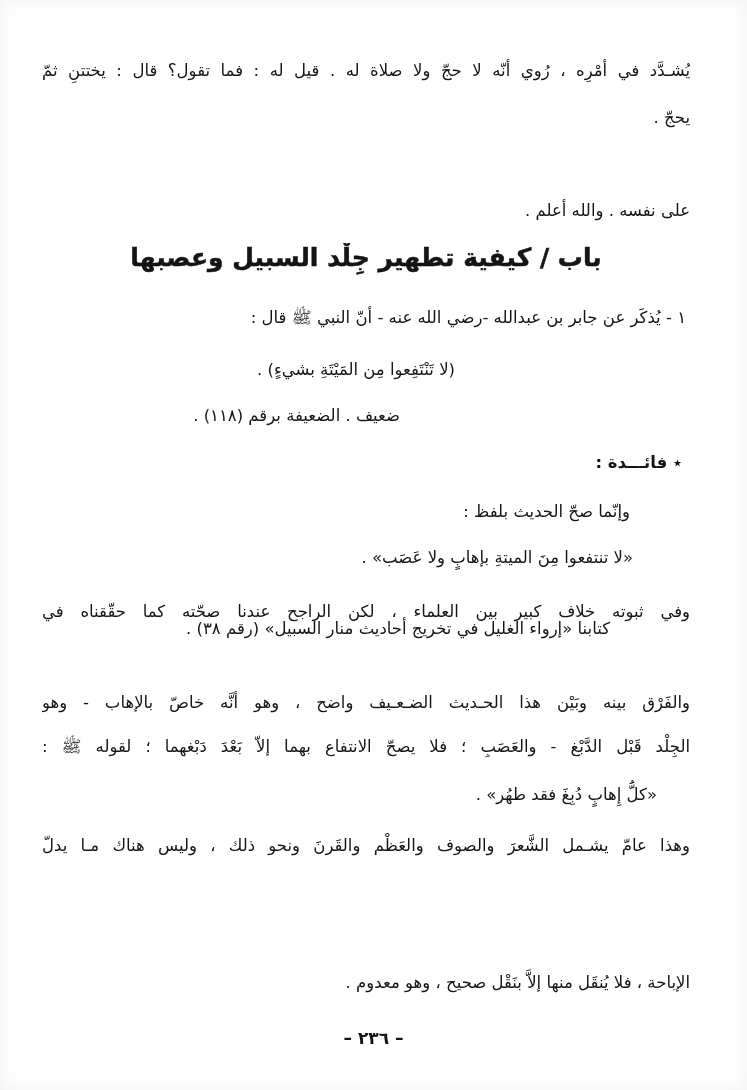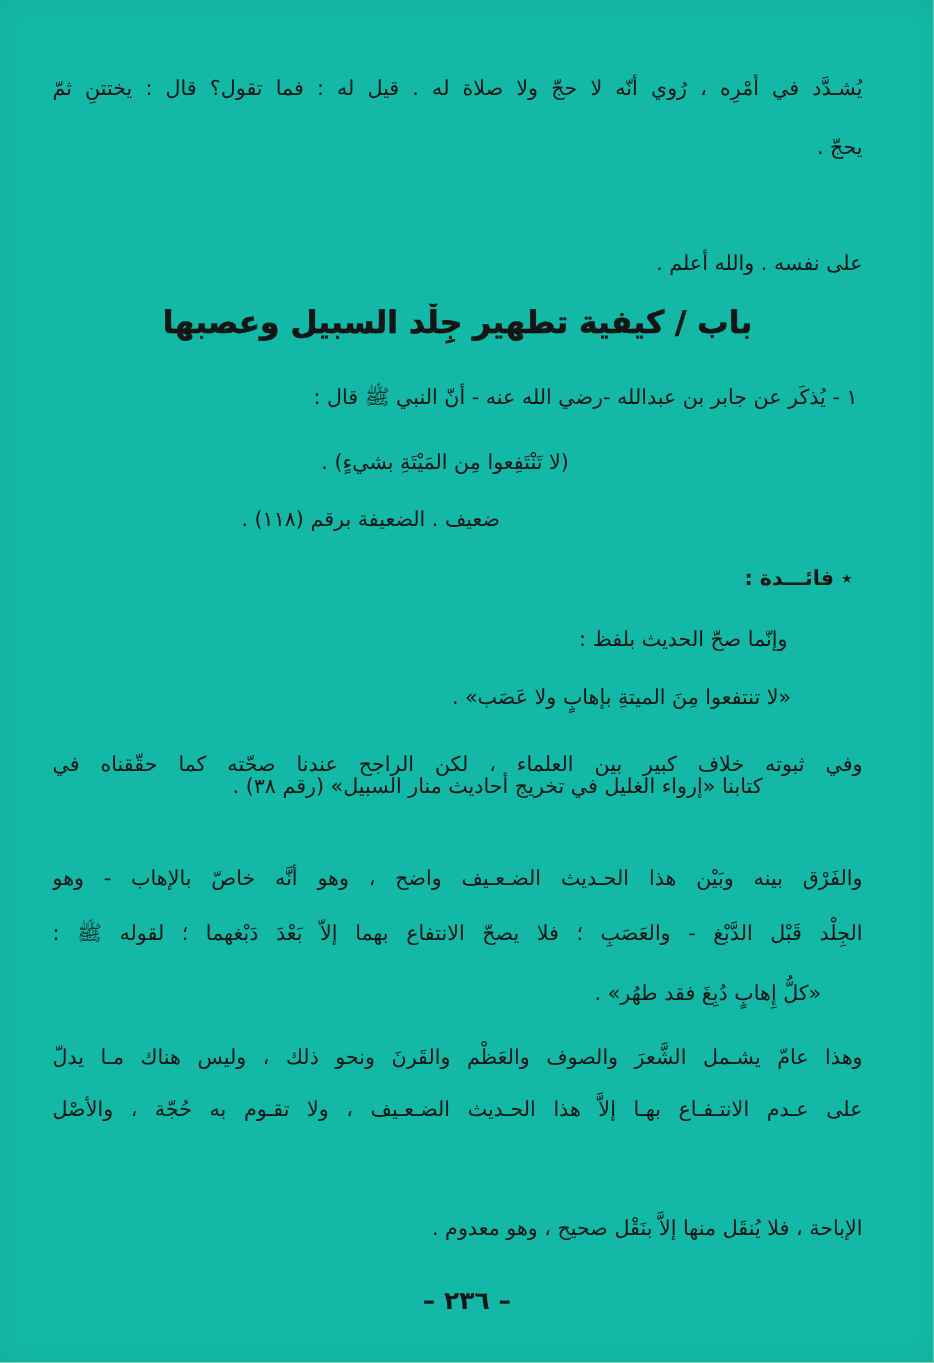--- a/index.html
+++ b/index.html
@@ -5,21 +5,21 @@
   html, body {
     margin: 0;
     padding: 0;
     background: #e8e8e6;
   }
   .page {
     position: relative;
     width: 747px;
     height: 1090px;
     margin: 0 auto;
-    background: #14b8a6;
+    background: #ffffff;
     overflow: hidden;
     box-shadow: inset 0 0 22px rgba(0,0,0,0.05);
     font-family: "DejaVu Sans", sans-serif;
     color: #151515;
     direction: rtl;
   }
   .line {
     position: absolute;
     left: 42px;
     right: 57px;
@@ -45,21 +45,21 @@
     -webkit-text-stroke: 0.5px #111;
     height: 42px;
     overflow: hidden;
   }
   .bold { font-weight: bold; }
   .pagenum {
     position: absolute;
     left: 0;
     right: 0;
     text-align: center;
-    font-size: 20px;
+    font-size: 17px;
     font-weight: bold;
     letter-spacing: 1px;
   }
 </style>
 </head>
 <body>
 
 <div class="page">
 
   <div class="line just" style="top:56px">يُشـدَّد في أمْرِه ، رُوي أنّه لا حجّ ولا صلاة له . قيل له : فما تقول؟ قال : يختتنِ ثمّ</div>
@@ -79,18 +79,17 @@
 
   <div class="line just" style="top:597px">وفي ثبوته خلاف كبير بين العلماء ، لكن الراجح عندنا صحّته كما حقّقناه في</div>
   <div class="line" style="top:614px; padding-right:80px">كتابنا «إرواء الغليل في تخريج أحاديث منار السبيل» (رقم ٣٨) .</div>
 
   <div class="line just" style="top:688px">والفَرْق بينه وبَيْن هذا الحـديث الضـعـيف واضح ، وهو أنَّه خاصّ بالإهاب - وهو</div>
   <div class="line just" style="top:732px">الجِلْد قَبْل الدَّبْغ - والعَصَبِ ؛ فلا يصحّ الانتفاع بهما إلاّ بَعْدَ دَبْغهما ؛ لقوله ﷺ :</div>
 
   <div class="line" style="top:780px; padding-right:33px">«كلُّ إِهابٍ دُبِغَ فقد طهُر» .</div>
 
   <div class="line just" style="top:831px">وهذا عامّ يشـمل الشَّعرَ والصوف والعَظْم والقَرنَ ونحو ذلك ، وليس هناك مـا يدلّ</div>
-  <div class="line just" style="top:873px">على عـدم الانتـفـاع بهـا إلاَّ هذا الحـديث الضـعـيف ، ولا تقـوم به حُجّة ، والأصْل</div>
   <div class="line" style="top:968px">الإباحة ، فلا يُنقَل منها إلاَّ بنَقْل صحيح ، وهو معدوم .</div>
 
   <div class="pagenum" style="top:1028px">– ٢٣٦ –</div>
 
 </div>
 
 </body></html>

